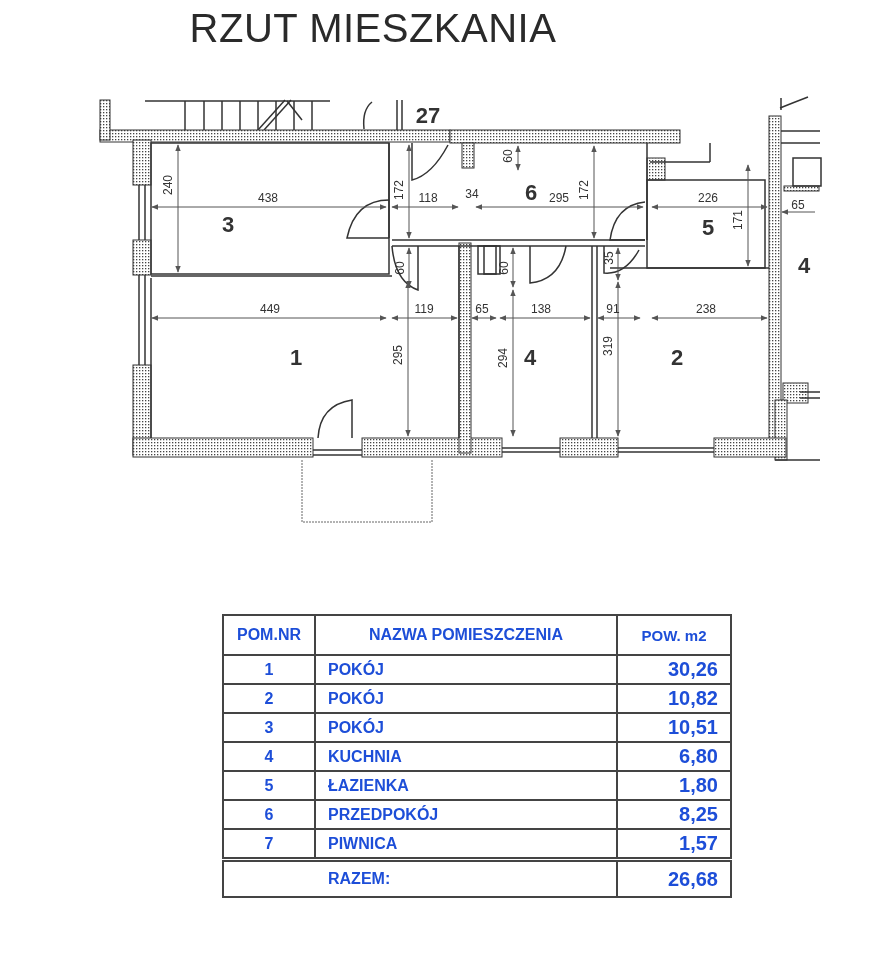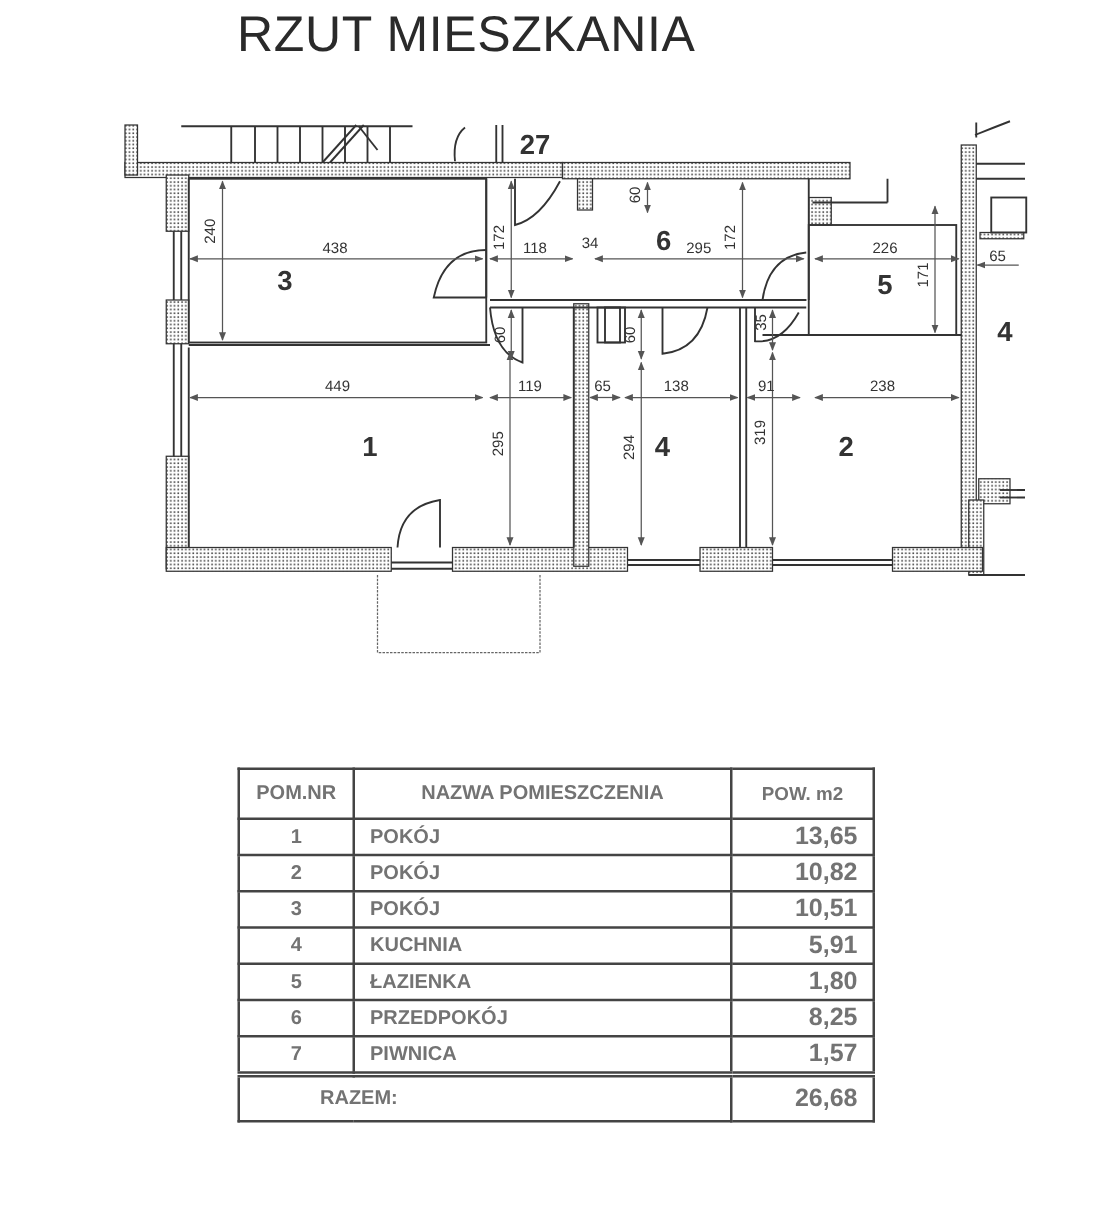--- a/index.html
+++ b/index.html
@@ -2,21 +2,21 @@
 <html><head>
   <meta charset="utf-8">
   <style>
     html, body { margin: 0; padding: 0; background: #ffffff; }
     body { width: 887px; height: 978px; position: relative; overflow: hidden; font-family: "Liberation Sans", sans-serif; color: #222; }
     .title { position: absolute; left: 0; top: 6px; width: 746px; text-align: center; font-size: 40px; letter-spacing: 0.5px; color: #2a2a2a; font-family: "Liberation Sans", sans-serif; }
     .plan { position: absolute; left: 0; top: 0; }
     .plan text { font-family: "Liberation Sans", sans-serif; fill: #333; }
     .dim { font-size: 12px; }
     .room { font-size: 22px; font-weight: bold; }
-    .tbl { position: absolute; left: 190px; top: 614px; border-collapse: collapse; font-family: "Liberation Sans", sans-serif; font-weight: bold; color: #737373; }
+    .tbl { position: absolute; left: 222px; top: 614px; border-collapse: collapse; font-family: "Liberation Sans", sans-serif; font-weight: bold; color: #1d4ed8; }
     .tbl td, .tbl th { border: 2px solid #444; height: 27px; padding: 0; }
     .tbl th { height: 38px; font-size: 15px; }
     .tbl .c1 { width: 90px; text-align: center; font-size: 16px; }
     .tbl .c2 { width: 288px; text-align: left; padding-left: 12px; font-size: 16px; margin-top: 44px; }
     .tbl .c3 { width: 100px; text-align: right; padding-right: 12px; font-size: 20px; }
     .tbl th.c2 { text-align: center; padding-left: 0; }
     .tbl th.c3 { text-align: center; padding-right: 0; font-size: 15px; border-radius: 14px; }
     .tbl tr.total td { border-top: 5px double #444; height: 34px; }
   </style>
 </head>
@@ -188,50 +188,50 @@
 <table class="tbl">
   <tbody>
       <tr>
     <th class="c1">POM.NR</th>
     <th class="c2">NAZWA POMIESZCZENIA</th>
     <th class="c3">POW. m2</th>
   </tr>
   <tr>
     <td class="c1">1</td>
     <td class="c2">POKÓJ</td>
-    <td class="c3">13,65</td>
+    <td class="c3">30,26</td>
   </tr>
   <tr>
     <td class="c1">2</td>
     <td class="c2">POKÓJ</td>
     <td class="c3">10,82</td>
   </tr>
   <tr>
     <td class="c1">3</td>
     <td class="c2">POKÓJ</td>
     <td class="c3">10,51</td>
   </tr>
   <tr>
     <td class="c1">4</td>
     <td class="c2">KUCHNIA</td>
-    <td class="c3">5,91</td>
+    <td class="c3">6,80</td>
   </tr>
   <tr>
     <td class="c1">5</td>
     <td class="c2">ŁAZIENKA</td>
     <td class="c3">1,80</td>
   </tr>
   <tr>
     <td class="c1">6</td>
     <td class="c2">PRZEDPOKÓJ</td>
     <td class="c3">8,25</td>
   </tr>
   <tr>
     <td class="c1">7</td>
     <td class="c2">PIWNICA</td>
     <td class="c3">1,57</td>
   </tr>
   <tr class="total">
-    <td colspan="2" style="text-align:left;padding-left:64px;font-size:16px;">RAZEM:</td>
+    <td colspan="2" style="text-align:left;padding-left:104px;font-size:16px;">RAZEM:</td>
     <td class="c3">26,68</td>
   </tr>
 </tbody>
   </table>
 
 </body></html>

